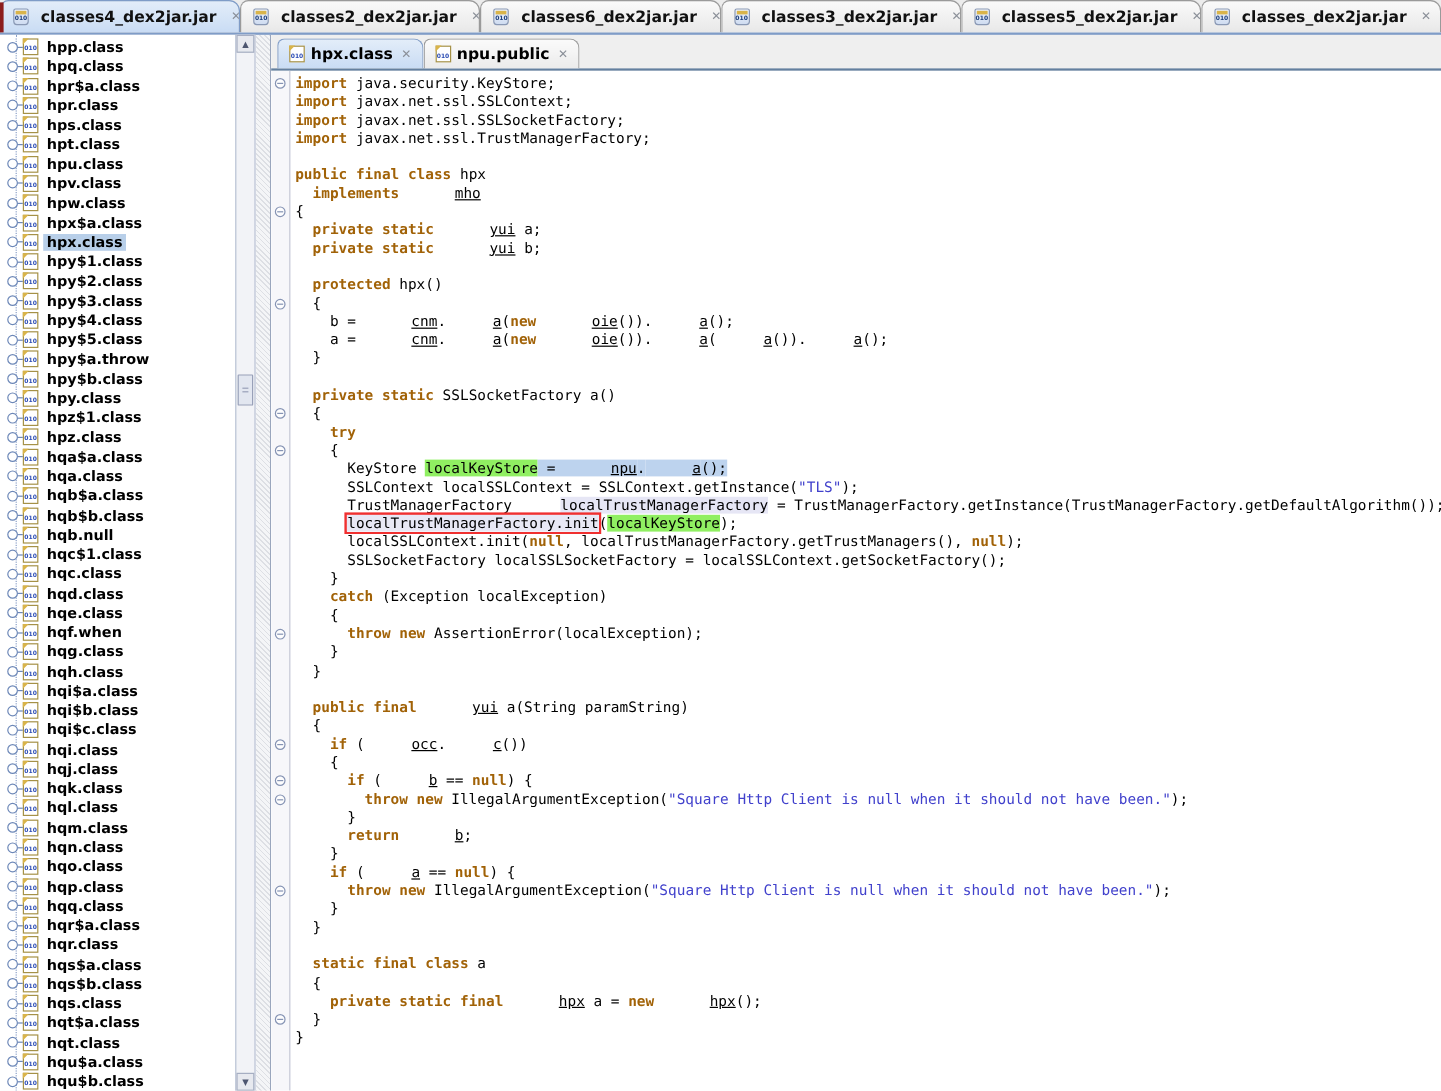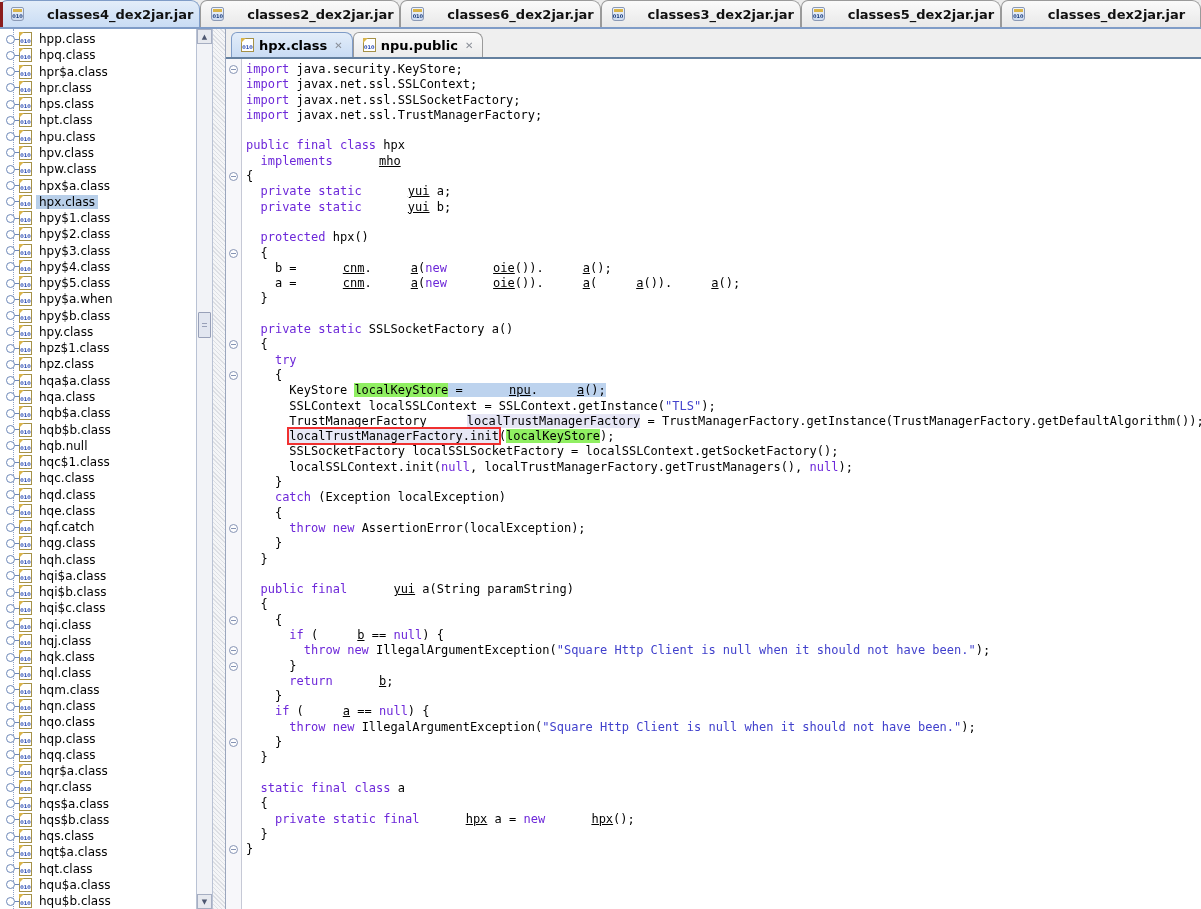--- a/index.html
+++ b/index.html
@@ -4,21 +4,21 @@
 <style>
   * { margin:0; padding:0; box-sizing:border-box; }
   html,body { width:1201px; height:909px; overflow:hidden; background:#f0f0f0;
               font-family:"DejaVu Sans","Liberation Sans",sans-serif; }
   .app { width:1201px; height:909px; display:flex; flex-direction:column; background:#fff; }
 
   
   .outer-tabbar { height:29px; background:#ececec; display:flex; align-items:flex-end;
                   border-bottom:2px solid #7f9cc7; position:relative; flex:0 0 29px; }
   .edge-accent { position:absolute; left:0; top:2px; width:3px; height:25px; background:#8b1d1d; }
-  .otab { flex:1 1 0; max-width:201px; height:27px; display:flex; align-items:center; gap:23px;
+  .otab { flex:1 1 0; max-width:201px; height:27px; display:flex; align-items:center; gap:10px;
           padding:0 16px 0 10px; border:1px solid #9a9a9a; border-bottom:none;
           border-radius:7px 9px 0 0; background:linear-gradient(#fafafa,#e8e8e8);
           font-size:13px; font-weight:bold; color:#111; cursor:default; overflow:hidden; white-space:nowrap; }
   .otab.active { background:linear-gradient(#dcearf 0%,#cfe0f5 100%); background:linear-gradient(#e3edf9,#c9dcf4);
                  border-color:#7f9cc7; }
   .close-x { color:#8a8f98; font-size:10px; font-weight:normal; margin-left:2px; }
 
   
   .jar-ico { width:13px; height:14px; flex:0 0 13px; position:relative; border:1px solid #8a99b5;
              border-radius:2px 2px 3px 3px; background:linear-gradient(#eef4fc,#cfdcf1);
@@ -35,21 +35,21 @@
   .main { flex:1; display:flex; min-height:0; }
 
   
   .sidebar { width:196px; flex:0 0 196px; background:#fff; overflow:hidden; position:relative; padding-top:2px; }
   .sidebar::before { content:""; position:absolute; left:13px; top:0; bottom:0; border-left:1px dotted #8ba0c8; }
   .trow { height:16.27px; display:flex; align-items:center; gap:4px; padding-left:6px; position:relative;
           white-space:nowrap; cursor:default; }
   .exp { width:9px; height:9px; flex:0 0 9px; border:1px solid #6d88b8; border-radius:50%;
          position:relative; background:#fff; }
   .exp::after { content:""; position:absolute; left:8px; top:3px; width:6px; height:1px; background:#6d88b8; }
-  .tlabel { font-size:12px; font-weight:normal; color:#000; padding:0 3px; }
+  .tlabel { font-size:12px; font-weight:bold; color:#000; padding:0 3px; }
   .trow.selected .tlabel { background:#b8cfe9; }
 
   
   .sscroll { width:17px; flex:0 0 17px; background:#f2f3f7; border-left:1px solid #b9c2d4;
              border-right:1px solid #b9c2d4; display:flex; flex-direction:column; position:relative; }
   .sbtn { height:15px; background:#e7e9ef; border:1px solid #a6aec2; font-size:7px; color:#4d5670;
           display:flex; align-items:center; justify-content:center; }
   .sthumb { position:absolute; left:1px; right:1px; top:283px; height:26px; background:#e2e6f0;
             border:1px solid #98a0b8; border-radius:1px; }
   .sthumb::after { content:""; position:absolute; left:3px; right:3px; top:10px; height:1px;
@@ -72,21 +72,21 @@
   .fold-col { width:16px; flex:0 0 16px; background:#f7f7fa; border-right:1px solid #c6c9d6; padding-top:3px; }
   .frow { height:15.3px; display:flex; align-items:center; justify-content:center; }
   .fold-dot { width:9px; height:9px; border:1px solid #8694b4; border-radius:50%; position:relative;
               background:#fdfdfe; }
   .fold-dot::after { content:""; position:absolute; left:1px; right:1px; top:3px; height:1px; background:#8694b4; }
 
   .code-col { flex:1; overflow:hidden; padding:3px 0 0 4px; }
   .code-line { height:15.3px; line-height:15.3px; font-family:"DejaVu Sans Mono","Liberation Mono",monospace;
                font-size:12px; color:#000; white-space:pre; }
   .code-line span { white-space:pre; }
-  .k   { color:#6d28d9; font-weight:normal; }
+  .k   { color:#a16207; font-weight:bold; }
   .s   { color:#4141cc; }
   .l   { text-decoration:underline;padding-left:39px; }
   .g   { background:#90ef62; }
   .sel { background:#bdd3ee; }
   .lav { background:#e6e6f5;margin-left:33px; }
   .rb  { background:#e8e8f5; box-shadow:0 0 0 2px #f03030; }
 </style>
 </head>
 <body>
 
@@ -251,21 +251,21 @@
           <span class="cls-ico">
             <span class="b010">010</span>
           </span>
           <span class="tlabel">hpy$5.class</span>
         </div>
         <div class="trow">
           <span class="exp"></span>
           <span class="cls-ico">
             <span class="b010">010</span>
           </span>
-          <span class="tlabel">hpy$a.when</span>
+          <span class="tlabel">hpy$a.throw</span>
         </div>
         <div class="trow">
           <span class="exp"></span>
           <span class="cls-ico">
             <span class="b010">010</span>
           </span>
           <span class="tlabel">hpy$b.class</span>
         </div>
         <div class="trow">
           <span class="exp"></span>
@@ -349,21 +349,21 @@
           <span class="cls-ico">
             <span class="b010">010</span>
           </span>
           <span class="tlabel">hqe.class</span>
         </div>
         <div class="trow">
           <span class="exp"></span>
           <span class="cls-ico">
             <span class="b010">010</span>
           </span>
-          <span class="tlabel">hqf.catch</span>
+          <span class="tlabel">hqf.when</span>
         </div>
         <div class="trow">
           <span class="exp"></span>
           <span class="cls-ico">
             <span class="b010">010</span>
           </span>
           <span class="tlabel">hqg.class</span>
         </div>
         <div class="trow">
           <span class="exp"></span>
@@ -645,31 +645,32 @@
             <div class="code-line"><span>  }</span></div>
             <div class="code-line"></div>
             <div class="code-line"><span>  </span><span class="k">private</span><span> </span><span class="k">static</span><span> SSLSocketFactory a()</span></div>
             <div class="code-line"><span>  {</span></div>
             <div class="code-line"><span>    </span><span class="k">try</span></div>
             <div class="code-line"><span>    {</span></div>
             <div class="code-line"><span>      KeyStore </span><span class="g">localKeyStore</span><span class="sel"> = </span><span class="sel l">npu</span><span class="sel">.</span><span class="sel l">a</span><span class="sel">();</span></div>
             <div class="code-line"><span>      SSLContext localSSLContext = SSLContext.getInstance(</span><span class="s">"TLS"</span><span>);</span></div>
             <div class="code-line"><span>      TrustManagerFactory </span><span class="lav">localTrustManagerFactory</span><span> = TrustManagerFactory.getInstance(TrustManagerFactory.getDefaultAlgorithm());</span></div>
             <div class="code-line"><span>      </span><span class="rb">localTrustManagerFactory.init</span><span>(</span><span class="g">localKeyStore</span><span>);</span></div>
+            <div class="code-line"><span>      localSSLContext.init(</span><span class="k">null</span><span>, localTrustManagerFactory.getTrustManagers(), </span><span class="k">null</span><span>);</span></div>
             <div class="code-line"><span>      SSLSocketFactory localSSLSocketFactory = localSSLContext.getSocketFactory();</span></div>
-            <div class="code-line"><span>      localSSLContext.init(</span><span class="k">null</span><span>, localTrustManagerFactory.getTrustManagers(), </span><span class="k">null</span><span>);</span></div>
             <div class="code-line"><span>    }</span></div>
             <div class="code-line"><span>    </span><span class="k">catch</span><span> (Exception localException)</span></div>
             <div class="code-line"><span>    {</span></div>
             <div class="code-line"><span>      </span><span class="k">throw</span><span> </span><span class="k">new</span><span> AssertionError(localException);</span></div>
             <div class="code-line"><span>    }</span></div>
             <div class="code-line"><span>  }</span></div>
             <div class="code-line"></div>
             <div class="code-line"><span>  </span><span class="k">public</span><span> </span><span class="k">final</span><span> </span><span class="l">yui</span><span> a(String paramString)</span></div>
             <div class="code-line"><span>  {</span></div>
+            <div class="code-line"><span>    </span><span class="k">if</span><span> (</span><span class="l">occ</span><span>.</span><span class="l">c</span><span>())</span></div>
             <div class="code-line"><span>    {</span></div>
             <div class="code-line"><span>      </span><span class="k">if</span><span> (</span><span class="l">b</span><span> == </span><span class="k">null</span><span>) {</span></div>
             <div class="code-line"><span>        </span><span class="k">throw</span><span> </span><span class="k">new</span><span> IllegalArgumentException(</span><span class="s">"Square Http Client is null when it should not have been."</span><span>);</span></div>
             <div class="code-line"><span>      }</span></div>
             <div class="code-line"><span>      </span><span class="k">return</span><span> </span><span class="l">b</span><span>;</span></div>
             <div class="code-line"><span>    }</span></div>
             <div class="code-line"><span>    </span><span class="k">if</span><span> (</span><span class="l">a</span><span> == </span><span class="k">null</span><span>) {</span></div>
             <div class="code-line"><span>      </span><span class="k">throw</span><span> </span><span class="k">new</span><span> IllegalArgumentException(</span><span class="s">"Square Http Client is null when it should not have been."</span><span>);</span></div>
             <div class="code-line"><span>    }</span></div>
             <div class="code-line"><span>  }</span></div>

